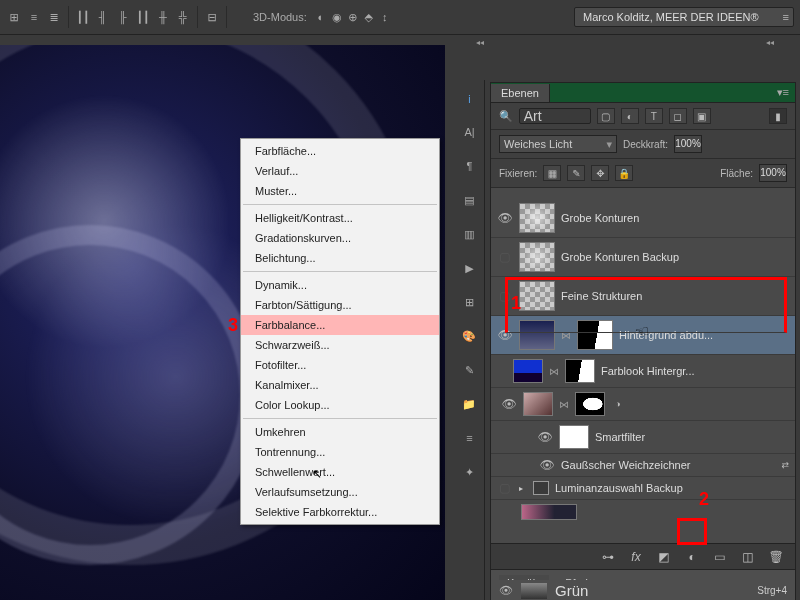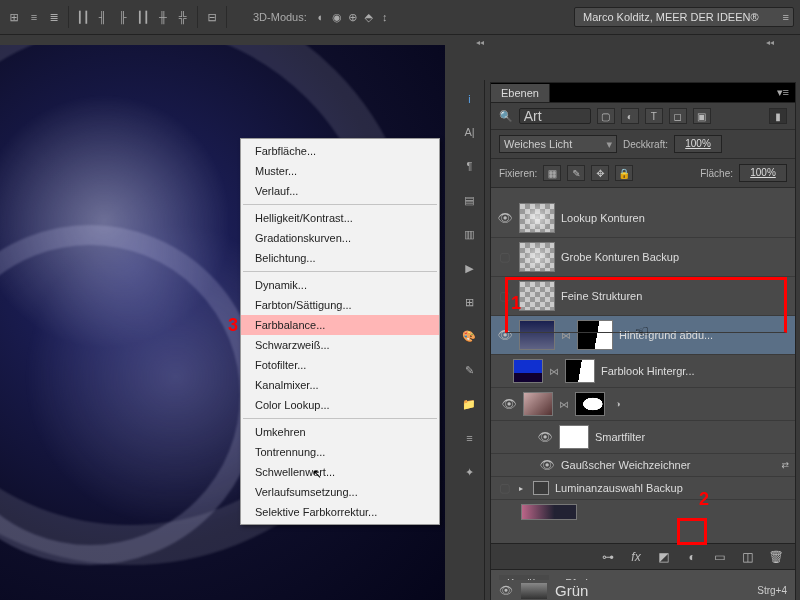--- a/index.html
+++ b/index.html
@@ -99,21 +99,21 @@
     display:flex; justify-content:center; color:#999; font-size:8px;}
   .collapse-handle.left{ left:450px; }
   .collapse-handle.right{ left:740px; }
 
   
   .panel {
     position:absolute; top:47px; left:490px; right:4px; bottom:4px;
     background:#494949; border:1px solid #222;
   }
   .panel-tabs {
-    display:flex; align-items:center; background:#000000; height:20px;
+    display:flex; align-items:center; background:#14532d; height:20px;
     border-bottom:1px solid #222;
   }
   .panel-tabs .tab {
     padding:3px 10px; font-size:11px; background:#494949; color:#ddd;
     border-right:1px solid #222;
   }
   .panel-tabs .menu { margin-left:auto; padding:0 6px; color:#aaa; }
 
   .panel-row {
     display:flex; align-items:center; gap:6px; padding:5px 8px;
@@ -125,22 +125,22 @@
   }
   .panel-row .pillbtn {
     width:18px; height:16px; background:#464646; border:1px solid #2a2a2a; display:flex;align-items:center;justify-content:center;color:#bbb;font-size:10px;
   }
   .panel-row select, .dropdown {
     background:#4b4b4b; border:1px solid #222; color:#ccc; height:18px; font-size:11px;
     padding:0 4px;
   }
   .panel-row .dropdown{ min-width:118px; position:relative; line-height:16px;}
   .panel-row .numbox {
-    background:#444; border:1px solid #222; color:#ddd; width:48px; height:18px;
-    font-size:10px; text-align:center; line-height:16px; position:relative;text-decoration:underline;
+    background:#444; border:1px solid #222; color:#ddd; width:28px; height:18px;
+    font-size:10px; text-align:center; line-height:16px; position:relative;
   }
   .panel-row label{ color:#bbb; font-size:10px; }
 
   .layers-list {
     position:absolute; top:116px; left:0; right:0; bottom:52px;
     overflow:hidden;
   }
   .layer {
     display:flex; align-items:center; padding:4px 6px; gap:6px;
     border-bottom:1px solid #3a3a3a;
@@ -282,21 +282,21 @@
       <div class="numbox">100%</div>
     </div>
 
     <div class="layers-list">
 
       <div class="layer">
         <span class="eye">👁</span>
         <div class="thumb">
             <div class="overlay" style="background:radial-gradient(circle,rgba(255,255,255,.6),transparent 60%)"></div>
           </div>
-        <span class="label">Lookup Konturen</span>
+        <span class="label">Grobe Konturen</span>
       </div>
 
       <div class="layer">
         <span class="eye" style="color:#555">▢</span>
         <div class="thumb">
             <div class="overlay" style="background:radial-gradient(circle,rgba(255,255,255,.5),transparent 60%)"></div>
           </div>
         <span class="label">Grobe Konturen Backup</span>
       </div>
 
@@ -382,22 +382,22 @@
   <div style="position:absolute;left:490px;right:4px;bottom:-2px;height:22px;background:#4e4e4e;display:flex;align-items:center;gap:8px;padding:0 8px;border:1px solid #222;border-top:none">
     <span class="eye" style="color:#bbb">👁</span>
     <div style="width:26px;height:16px;background:linear-gradient(#888,#333)"></div>
     <span style="font-size:15px;color:#ddd">Grün</span>
     <div style="flex:1"></div>
     <span style="font-size:10px;color:#ccc">Strg+4</span>
   </div>
 
   <div class="context-menu">
     <div class="item">Farbfläche...</div>
+    <div class="item">Verlauf...</div>
     <div class="item">Muster...</div>
-    <div class="item">Verlauf...</div>
     <hr>
     <div class="item">Helligkeit/Kontrast...</div>
     <div class="item">Gradationskurven...</div>
     <div class="item">Belichtung...</div>
     <hr>
     <div class="item">Dynamik...</div>
     <div class="item">Farbton/Sättigung...</div>
     <div class="item highlight">Farbbalance...</div>
     <div class="item">Schwarzweiß...</div>
     <div class="item">Fotofilter...</div>

